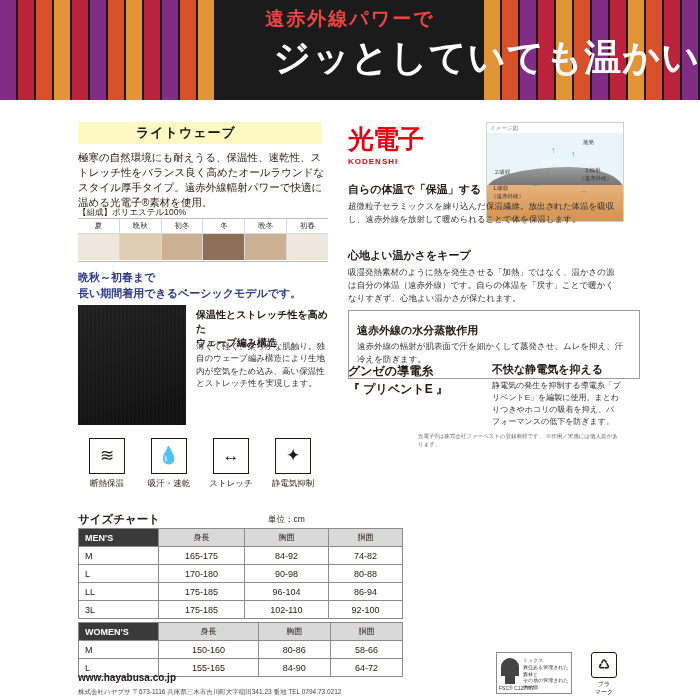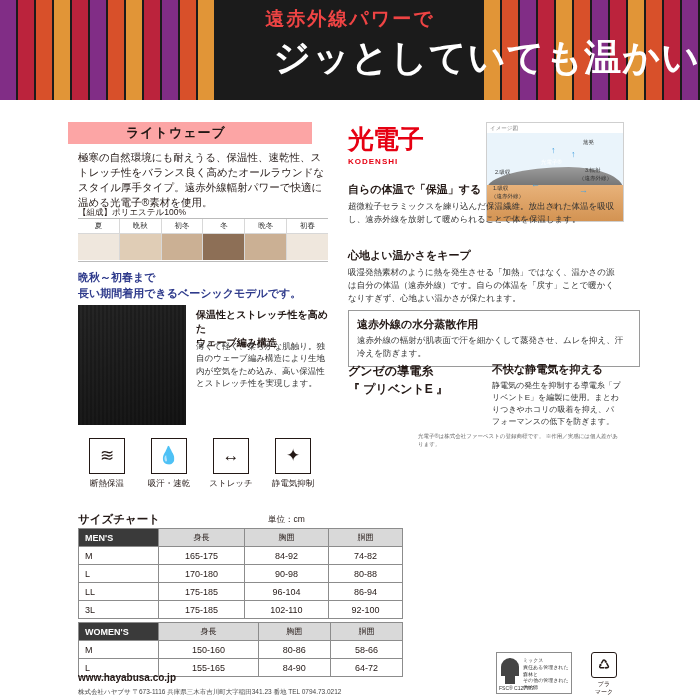--- a/index.html
+++ b/index.html
@@ -23,22 +23,22 @@
     position:absolute;left:0;top:6px;width:700px;text-align:center;
     color:#ef4444;font-size:19px;font-weight:bold;letter-spacing:2px;
   }
   .hdr-line2{
     position:absolute;left:0;top:33px;width:700px;text-align:right;
     color:#ffffff;font-size:37px;font-weight:bold;letter-spacing:1px;
   }
 
   
   .lw-title{
-    position:absolute;left:68px;top:122px;width:244px;height:22px;
-    background:#fca5a5;
+    position:absolute;left:78px;top:122px;width:244px;height:22px;
+    background:#fef9c3;
   }
   .lw-title span{
     display:block;line-height:22px;padding-left:58px;
     font-size:13px;font-weight:bold;color:#231815;letter-spacing:1px;
   }
   .lw-body{
     position:absolute;left:78px;top:150px;width:250px;
     font-size:10.5px;line-height:1.42;color:#231815;
   }
   .lw-mat{
@@ -136,21 +136,21 @@
     background:linear-gradient(180deg,#9b9b9b,#6f6f6f);
     border-radius:60% 40% 0 0/100% 100% 0 0;
   }
   .dg-t{position:absolute;font-size:5.5px;color:#333;white-space:nowrap;}
   .dg-arrow{position:absolute;color:#4aa3df;font-size:9px;}
 
   .sec{position:absolute;left:348px;width:274px;}
   .sec-h{font-size:11px;font-weight:bold;color:#231815;margin-bottom:3px;}
   .sec-p{font-size:8.5px;line-height:1.5;color:#333;}
   .box{
-    border:1px solid #9a9a9a;padding:6px 8px;
+    border:1px solid #9a9a9a;padding:12px 8px;
   }
   .box .sec-h{margin-bottom:2px;}
 
   .gunze-h{
     position:absolute;left:348px;top:362px;font-size:12px;font-weight:bold;color:#231815;line-height:1.5;
   }
   .gunze-h b{display:block;}
   .static-h{position:absolute;left:492px;top:362px;width:130px;font-size:11px;font-weight:bold;color:#231815;}
   .static-p{position:absolute;left:492px;top:380px;width:130px;font-size:8px;line-height:1.5;color:#333;}
 

